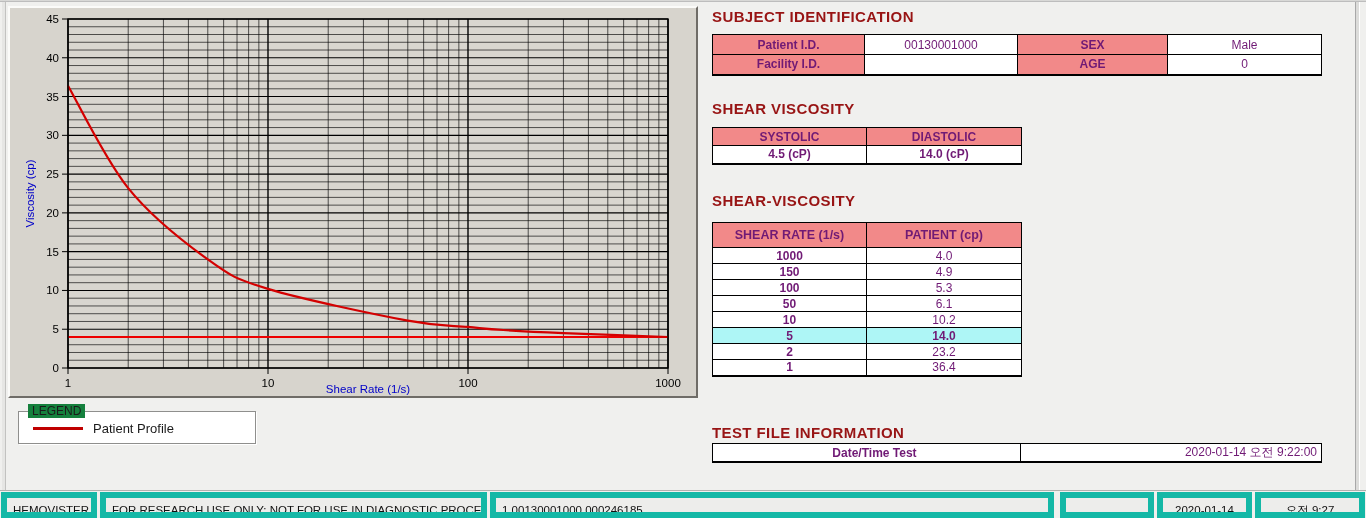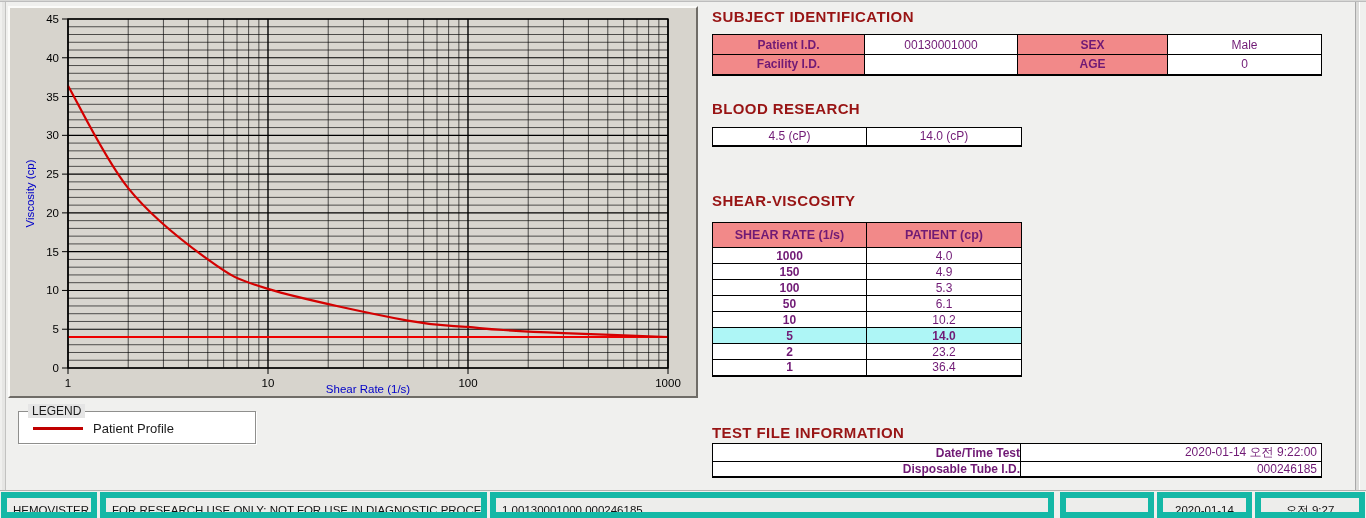--- a/index.html
+++ b/index.html
@@ -20,21 +20,21 @@
   }
   .chart-panel svg { display:block; }
 
   
   .legend-box {
     position:absolute; left:18px; top:411px; width:238px; height:33px;
     background:#ffffff; border:1px solid #8f8f8d;
     box-shadow:1px 1px 0 #ffffff;
   }
   .legend-title {
-    position:absolute; left:9px; top:-8px; padding:0 4px; background:#e5e5e5;
+    position:absolute; left:9px; top:-8px; padding:0 4px; background:#15803d;
     font-size:12px; color:#1a1a1a;
   }
   .legend-entry { position:absolute; left:14px; top:9px; display:flex; align-items:center; }
   .legend-line { width:50px; height:3px; margin-right:10px; }
   .legend-label { font-size:13px; color:#1a1a1a; }
 
   
   .section-title {
     position:absolute; left:712px;
     font-size:15px; font-weight:bold; color:#981414; letter-spacing:.4px;
@@ -43,31 +43,31 @@
   td { border:1px solid #000; font-size:12px; color:#701a75; text-align:center; overflow:hidden; white-space:nowrap; }
   .lbl { background:var(--pink); font-weight:bold; }
   .val { background:#fff; }
 
   .subject-table { left:712px; top:34px; width:609px; }
   .subject-table td { height:20px; }
   .subject-table { border-bottom:2px solid #000; }
 
   .bv-table { left:712px; top:127px; width:310px; border-bottom:2px solid #000; }
   .bv-table td { height:18px; }
-  .bv-table .val { font-weight:normal; }
+  .bv-table .val { font-weight:bold; }
 
   .sv-table { left:712px; top:222px; width:310px; border-bottom:2px solid #000; }
   .sv-table td.head { height:25px; font-size:12.5px; }
   .sv-table td { height:16px; }
   .sv-table td.rate { font-weight:bold; }
   .sv-table tr.hl td { background:var(--cyan); font-weight:bold; }
 
   .tfi-table { left:712px; top:443px; width:609px; border-bottom:2px solid #000; }
   .tfi-table td { height:14px; font-size:12px; }
-  .tfi-table td.tfi-label { text-align:right; font-weight:bold; padding-left:16px; background:#fff; }
+  .tfi-table td.tfi-label { text-align:center; font-weight:bold; padding-left:16px; background:#fff; }
   .tfi-table td.tfi-value { text-align:right; padding-right:4px; background:#fff; }
 
   
   .statusbar-line { position:absolute; left:0; top:490px; width:1366px; height:1px; background:#b0b0ae; }
   .status-panel {
     position:absolute; top:492px; height:26px; background:#ededeb;
     border:6px solid #14b8a6; font-size:11.5px; color:#111;
     line-height:24px; padding-left:6px; white-space:nowrap; overflow:hidden;
   }
   .status-panel.center { text-align:center; padding-left:0; }
@@ -217,27 +217,31 @@
   </tr>
   <tr>
     <td class="lbl">Facility I.D.</td>
     <td class="val"></td>
     <td class="lbl">AGE</td>
     <td class="val">0</td>
   </tr>
 </tbody>
   </table>
 
-<div class="section-title" style="top:100px">BLOOD RESEARCH</div>
+<div class="section-title" style="top:100px">SHEAR VISCOSITY</div>
 <table class="bv-table">
   <colgroup>
       <col style="width:154px">
       <col style="width:155px">
     </colgroup>
   <tbody>
+      <tr>
+    <td class="lbl">SYSTOLIC</td>
+    <td class="lbl">DIASTOLIC</td>
+  </tr>
   <tr>
     <td class="val">4.5 (cP)</td>
     <td class="val">14.0 (cP)</td>
   </tr>
 </tbody>
   </table>
 
 <div class="section-title" style="top:192px">SHEAR-VISCOSITY</div>
 <table class="sv-table">
   <colgroup>
@@ -290,24 +294,20 @@
 <table class="tfi-table">
   <colgroup>
       <col style="width:308px">
       <col style="width:301px">
     </colgroup>
   <tbody>
       <tr>
     <td class="tfi-label">Date/Time Test</td>
     <td class="tfi-value">2020-01-14   오전 9:22:00</td>
   </tr>
-  <tr>
-    <td class="tfi-label">Disposable Tube I.D.</td>
-    <td class="tfi-value">000246185</td>
-  </tr>
 </tbody>
   </table>
 
 <div class="statusbar-line"></div>
 <div id="statusbar">
     <div class="status-panel" style="left: 1px; width: 96px;">HEMOVISTER</div>
     <div class="status-panel" style="left: 100px; width: 387px;">FOR RESEARCH USE ONLY: NOT FOR USE IN DIAGNOSTIC PROCEDURES</div>
     <div class="status-panel" style="left: 490px; width: 564px;">1  00130001000  000246185</div>
     <div class="status-panel" style="left: 1060px; width: 94px;"></div>
     <div class="status-panel center" style="left: 1157px; width: 95px;">2020-01-14</div>

